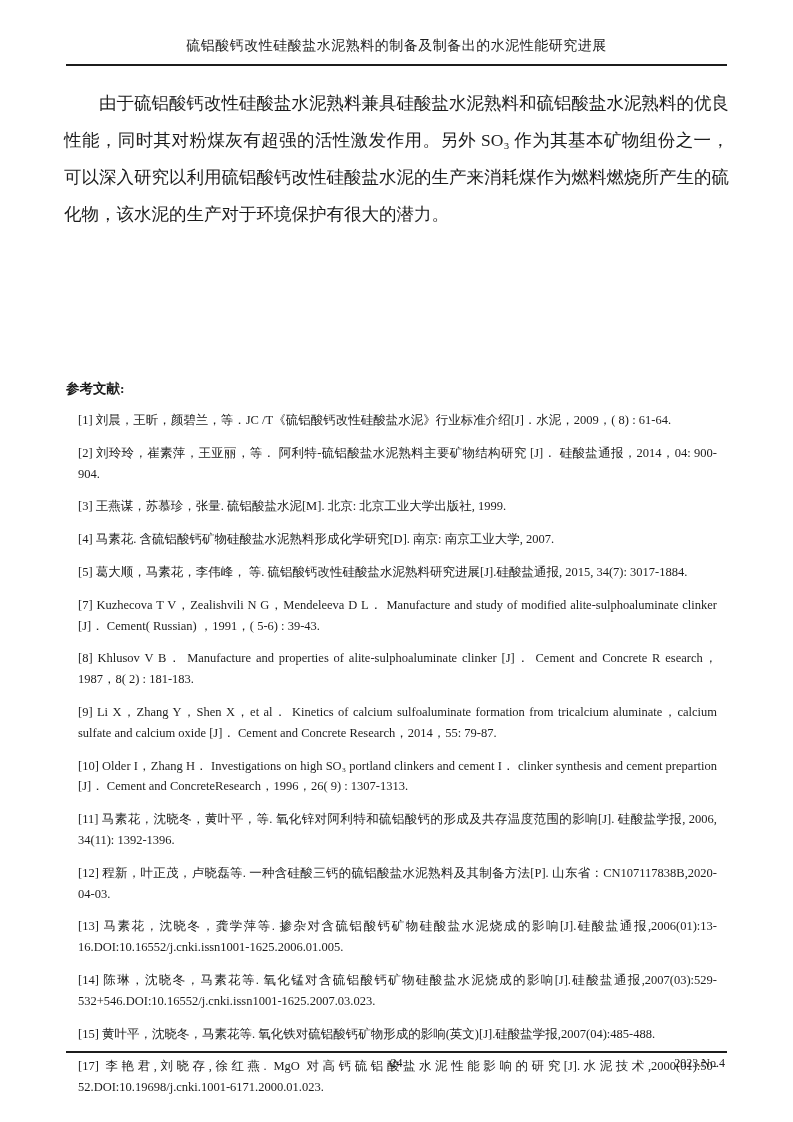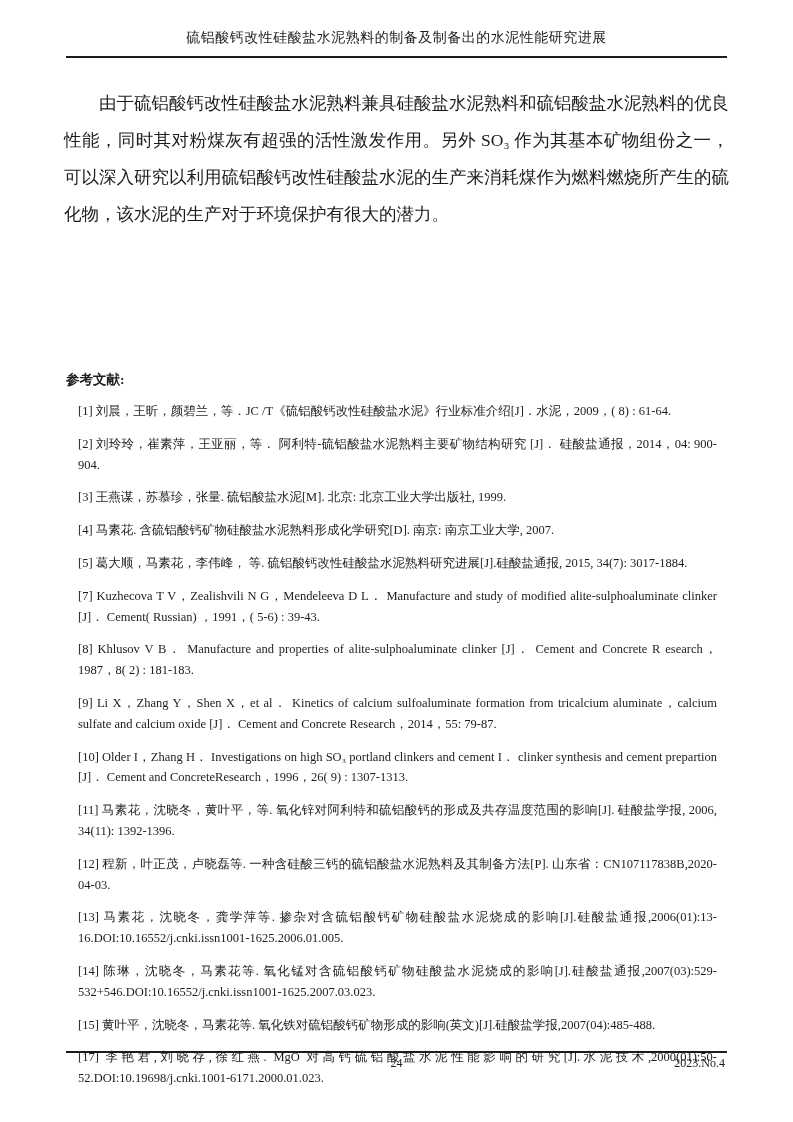--- a/index.html
+++ b/index.html
@@ -14,21 +14,21 @@
     background: #ffffff;
     color: #1c1c1c;
     font-family: "Liberation Serif", "DejaVu Serif", serif;
     overflow: hidden;
   }
   .header {
     position: absolute;
     top: 0;
     left: 66px;
     right: 66px;
-    padding-top: 28px;
+    padding-top: 36px;
     text-align: center;
   }
   .header-title {
     font-size: 14px;
     line-height: 20px;
     letter-spacing: 0.5px;
     display: block;
   }
   .header-rule {
     margin-top: 8px;
@@ -44,21 +44,21 @@
   }
   .lead-paragraph {
     margin: 0;
     font-size: 17.5px;
     line-height: 37px;
     text-align: justify;
     text-indent: 2em;
   }
   .refs {
     position: absolute;
-    top: 370px;
+    top: 379px;
     left: 66px;
     right: 64px;
   }
   .refs-heading {
     margin: 0 0 8px 0;
     font-size: 13.5px;
     font-weight: bold;
     line-height: 19px;
   }
   .ref-list p {

